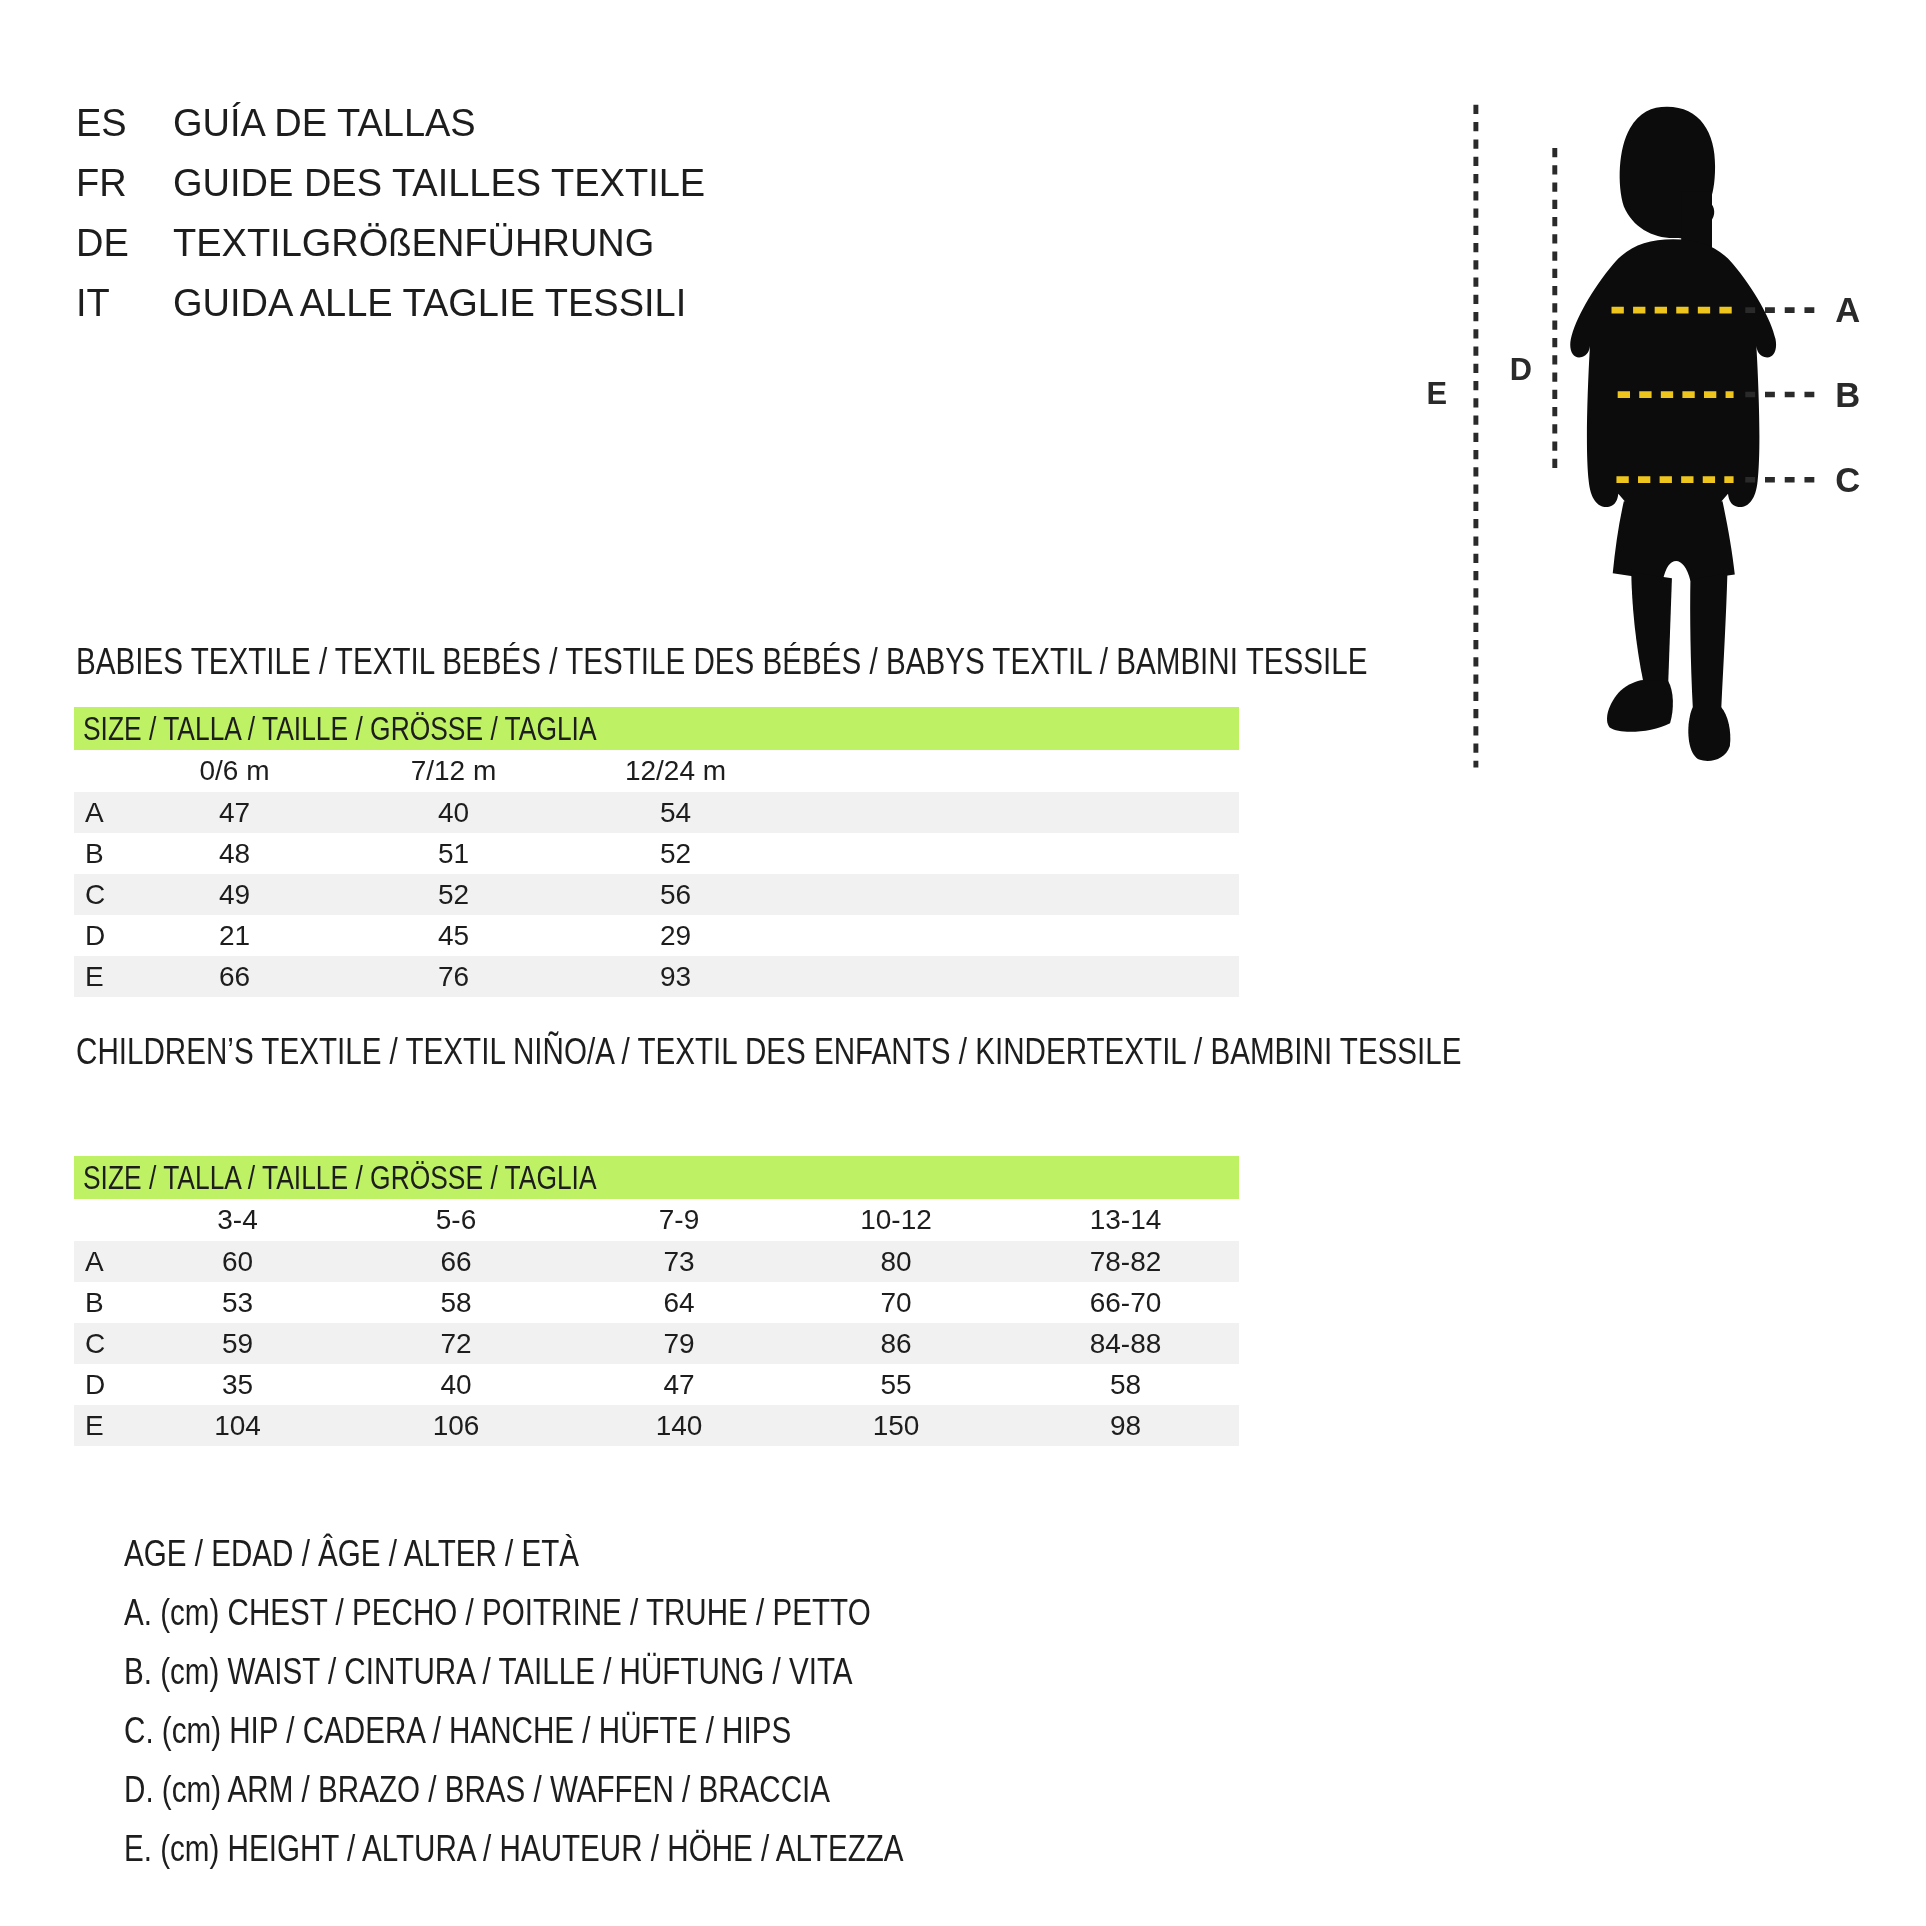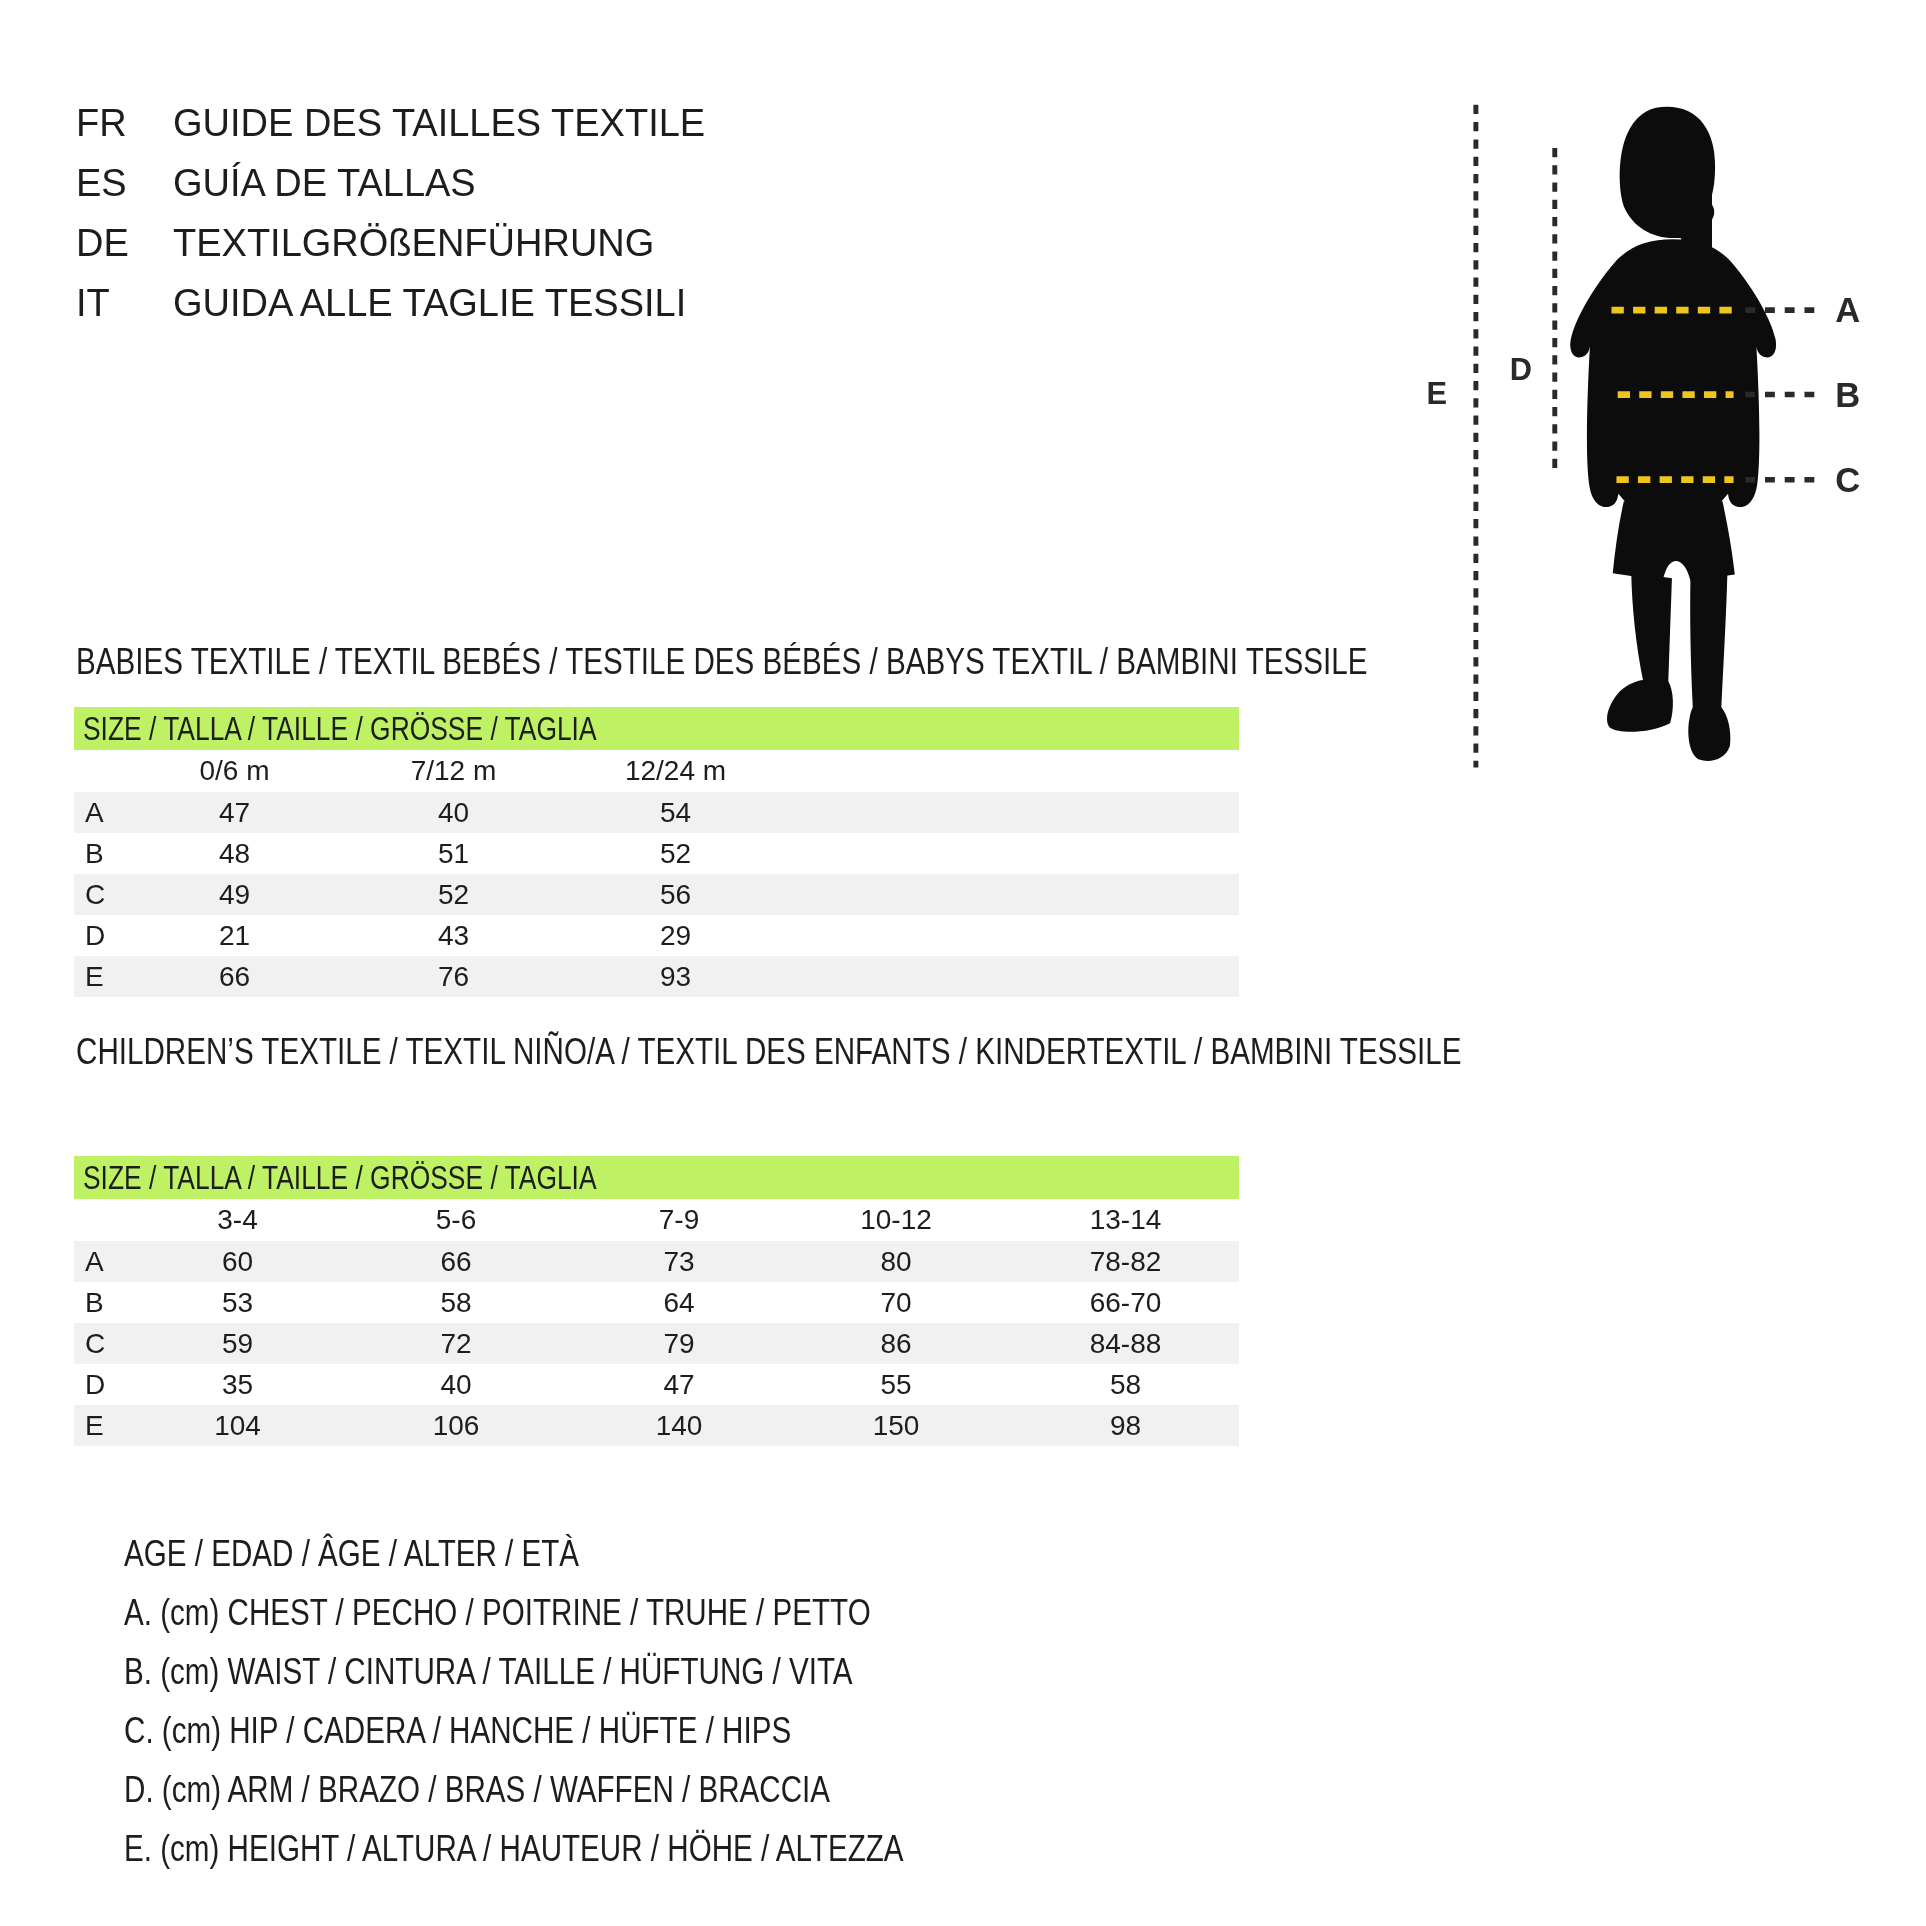--- a/index.html
+++ b/index.html
@@ -36,26 +36,26 @@
   .alt{background:#f1f1f1;}
 
   
   .legend-line{font-size:37px;line-height:39px;height:59px;white-space:nowrap;}
 </style>
 </head>
 <body>
 
 <div class="abs" style="left:76px;top:102px;">
   <div class="lang-row">
+    <span class="lang-code">ES</span>
+    <span class="lang-title">GUÍA DE TALLAS</span>
+  </div>
+  <div class="lang-row">
     <span class="lang-code">FR</span>
     <span class="lang-title">GUIDE DES TAILLES TEXTILE</span>
-  </div>
-  <div class="lang-row">
-    <span class="lang-code">ES</span>
-    <span class="lang-title">GUÍA DE TALLAS</span>
   </div>
   <div class="lang-row">
     <span class="lang-code">DE</span>
     <span class="lang-title">TEXTILGRÖßENFÜHRUNG</span>
   </div>
   <div class="lang-row">
     <span class="lang-code">IT</span>
     <span class="lang-title">GUIDA ALLE TAGLIE TESSILI</span>
   </div>
 </div>
@@ -178,21 +178,21 @@
   <div class="trow b-cols alt">
     <span class="lab">C</span>
     <span class="val">49</span>
     <span class="val">52</span>
     <span class="val">56</span>
     <span></span>
   </div>
   <div class="trow b-cols">
     <span class="lab">D</span>
     <span class="val">21</span>
-    <span class="val">43</span>
+    <span class="val">45</span>
     <span class="val">29</span>
     <span></span>
   </div>
   <div class="trow b-cols alt">
     <span class="lab">E</span>
     <span class="val">66</span>
     <span class="val">76</span>
     <span class="val">93</span>
     <span></span>
   </div>

